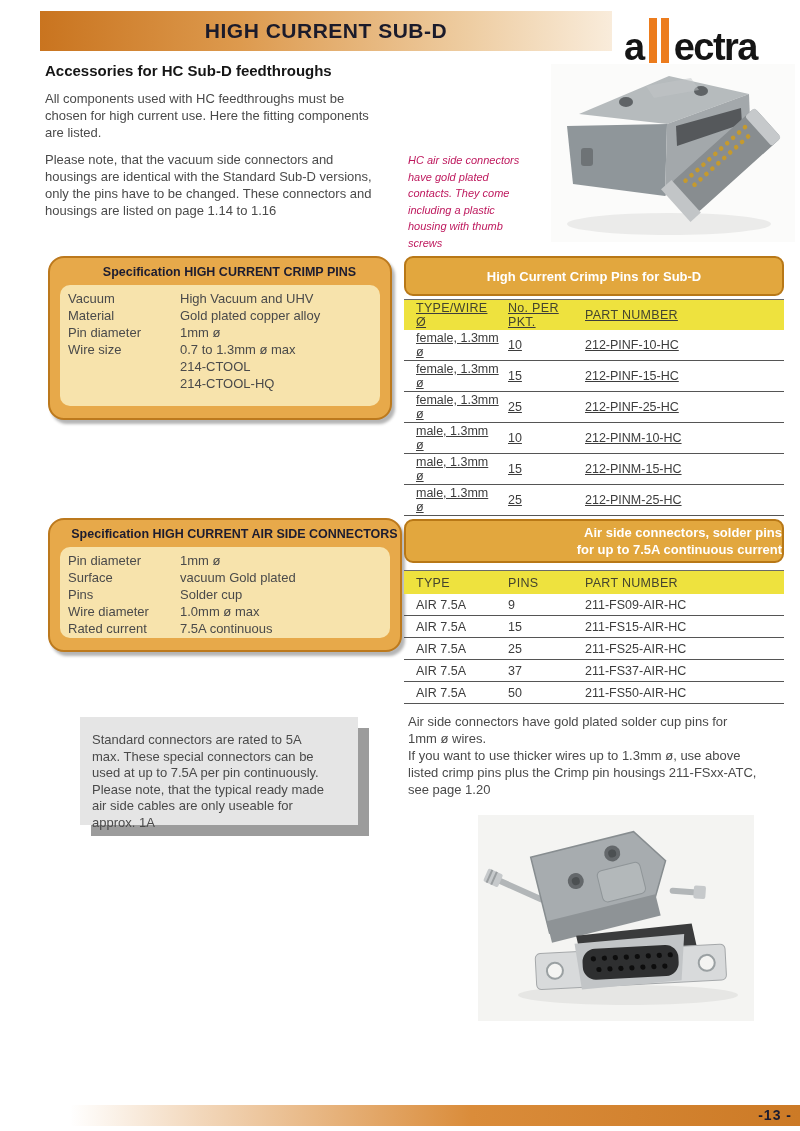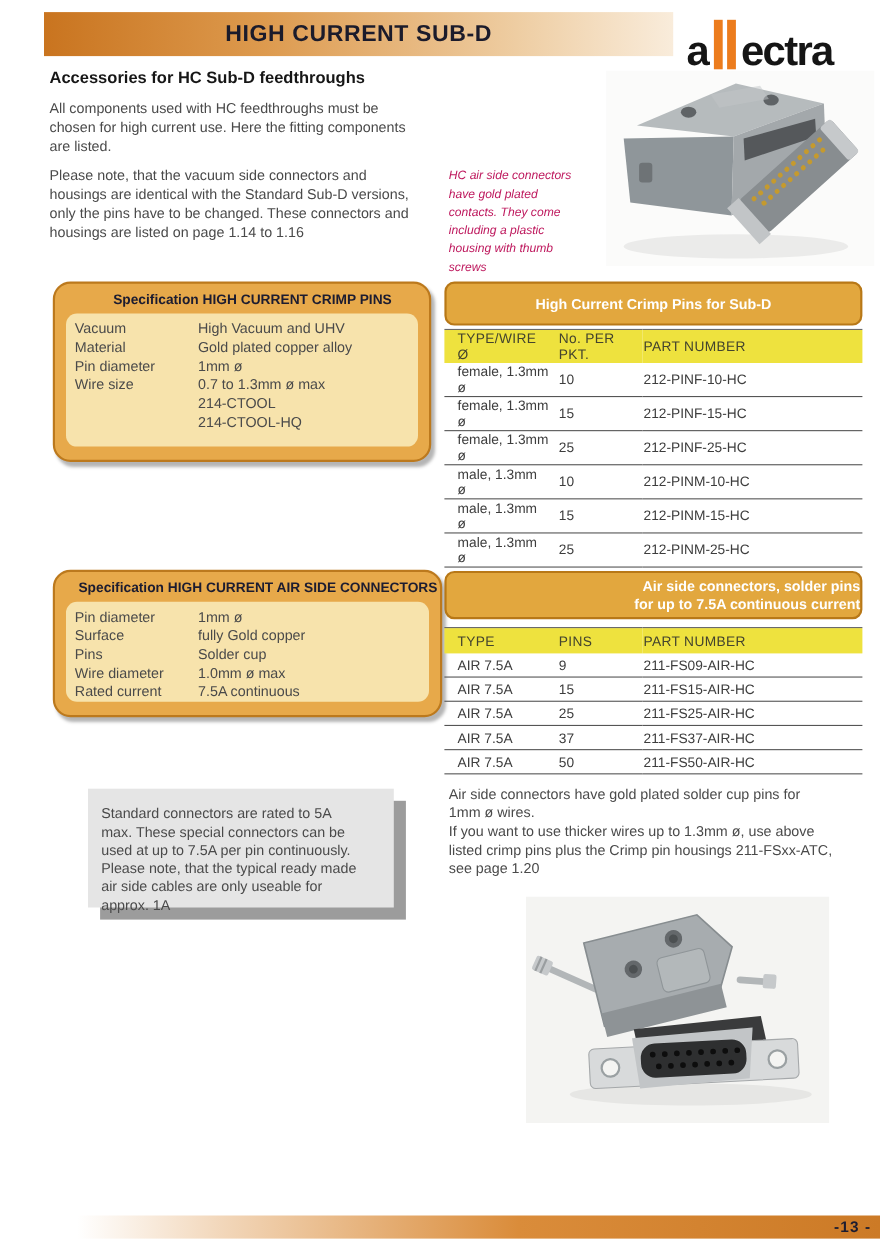--- a/index.html
+++ b/index.html
@@ -43,21 +43,21 @@
   .spec-label { display:inline-block; width:112px; }
   
   .table-header-box { position:absolute; left:404px; width:380px; background:#e2a73e;
                       border:2px solid #b87817; border-radius:9px; box-sizing:border-box;
                       display:flex; flex-direction:column; justify-content:center; align-items:center; }
   .thb-1 { top:256px; height:40px; }
   .thb-2 { top:519px; height:44px;align-items:flex-end; }
   .table-header-box div { color:#ffffff; font-size:13px; font-weight:bold; line-height:17px; }
   table.data-table { position:absolute; left:404px; width:380px; border-collapse:collapse;
                      table-layout:fixed; font-size:12.5px; color:#3d3d3d; }
-  .dt-1 { top:299px; }
+  .dt-1 { top:299px;text-decoration:underline; }
   .dt-2 { top:570px; }
   table.data-table col.c1 { width:96px; } table.data-table col.c2 { width:84px; }
   table.data-table col.c3 { width:200px; }
   table.data-table th { background:#eee23e; font-weight:normal; text-align:left; height:21px;
                         border-top:1px solid #6a6a6a; color:#44442e; letter-spacing:0.3px; }
   table.data-table td { height:19px; border-bottom:1px solid #555; }
   table.data-table th:first-child, table.data-table td:first-child { padding-left:12px; }
   table.data-table th:nth-child(2), table.data-table td:nth-child(2) { padding-left:8px; }
   
   .note-box { position:absolute; left:80px; top:717px; width:266px; height:93px;
@@ -201,21 +201,21 @@
           <td>25</td>
           <td>212-PINM-25-HC</td>
         </tr>
     </tbody>
   </table>
 
   <div class="spec-box spec-box-2">
     <div class="spec-title">Specification HIGH CURRENT AIR SIDE CONNECTORS</div>
     <div class="spec-inner">
       <div class="spec-row"><span class="spec-label">Pin diameter</span><span>1mm ø</span></div>
-      <div class="spec-row"><span class="spec-label">Surface</span><span>fully Gold copper</span></div>
+      <div class="spec-row"><span class="spec-label">Surface</span><span>vacuum Gold plated</span></div>
       <div class="spec-row"><span class="spec-label">Pins</span><span>Solder cup</span></div>
       <div class="spec-row"><span class="spec-label">Wire diameter</span><span>1.0mm ø max</span></div>
       <div class="spec-row"><span class="spec-label">Rated current</span><span>7.5A continuous</span></div>
     </div>
   </div>
 
   <div class="table-header-box thb-2">
     <div>Air side connectors, solder pins</div>
     <div>for up to 7.5A continuous current</div>
   </div>

